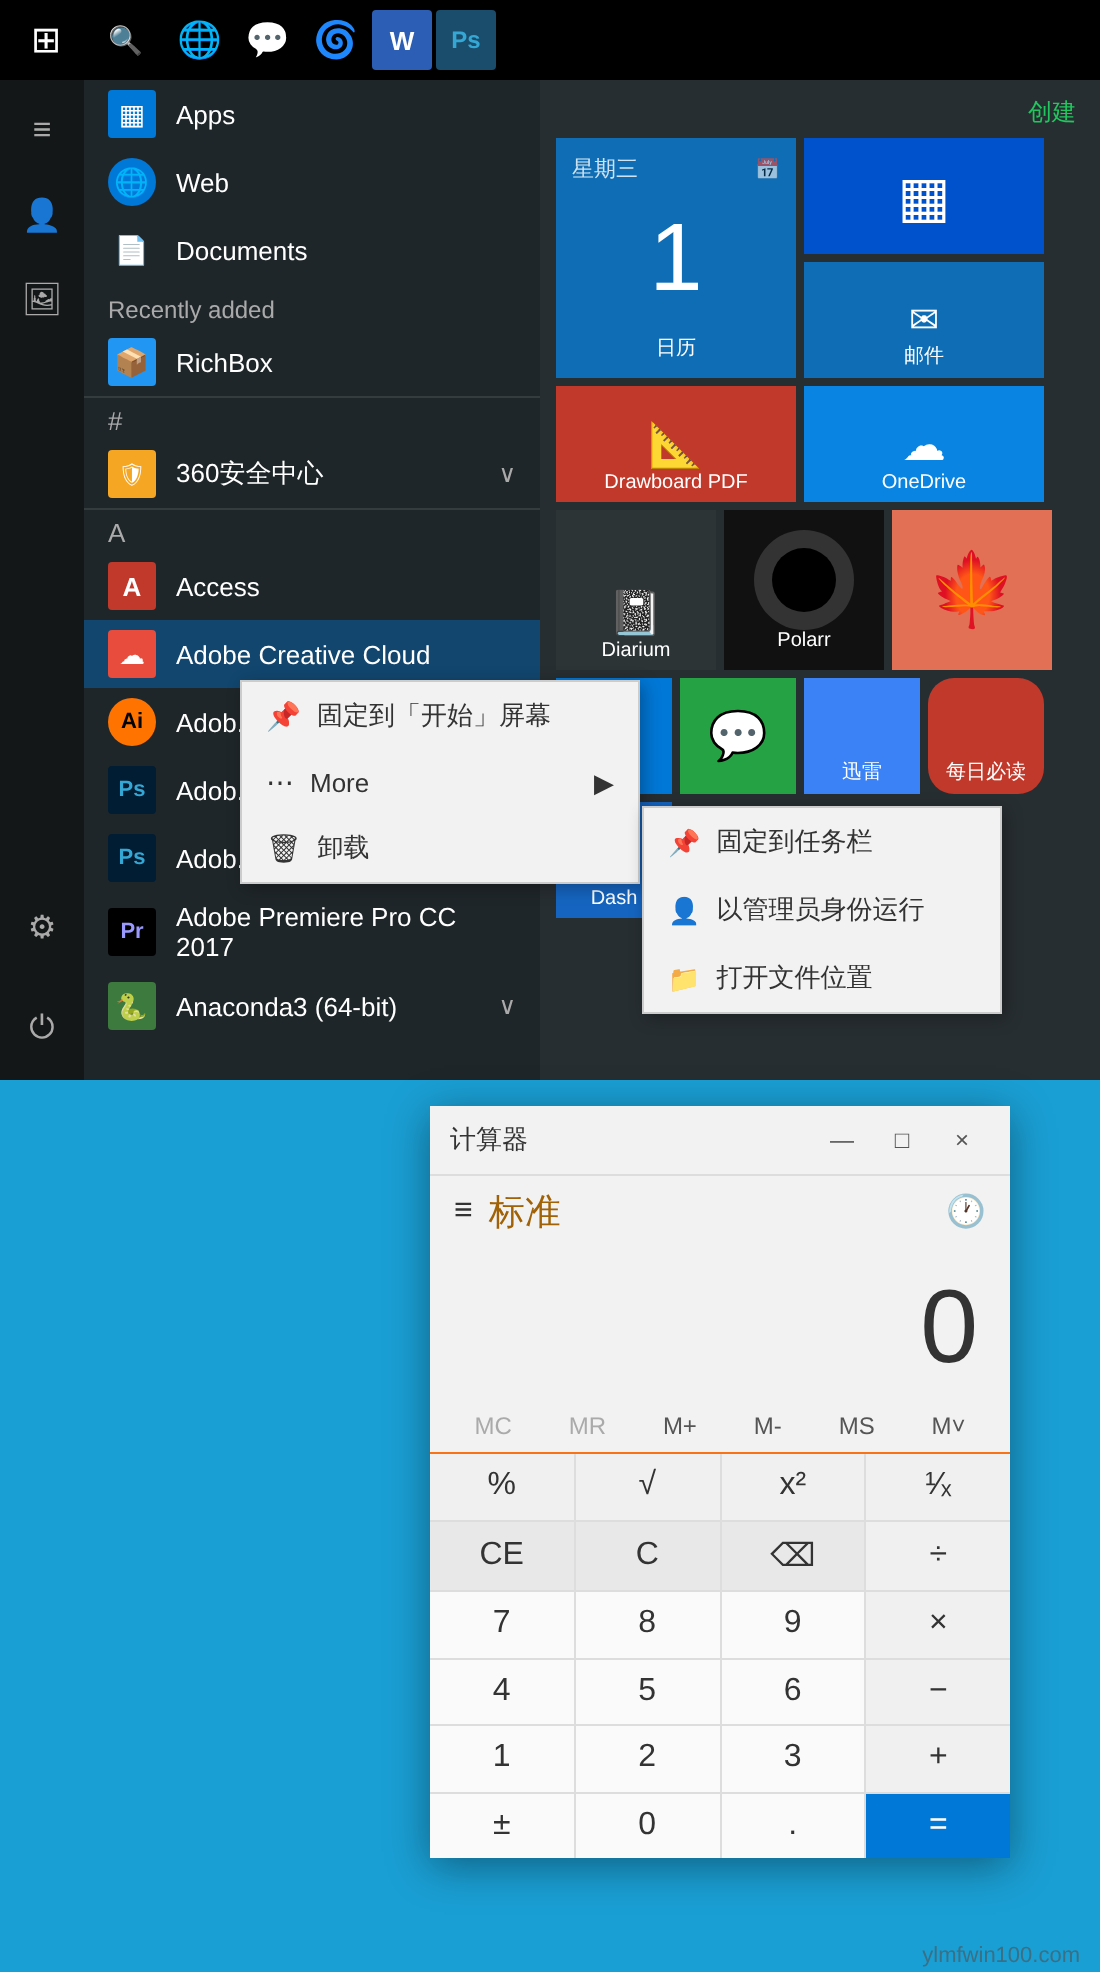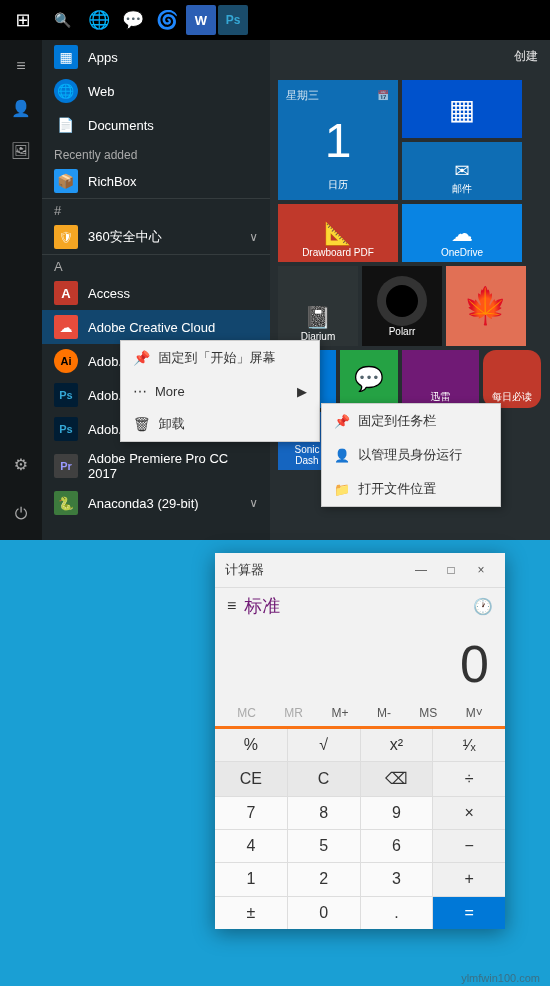--- a/index.html
+++ b/index.html
@@ -95,23 +95,23 @@
     
     .tile-area {
       position: absolute;
       top: 40px; left: 270px;
       width: 280px;
       height: 500px;
       background: rgba(40,40,40,0.95);
       padding: 8px;
     }
     .tile-header {
-      color: #e5e5e5;
+      color: #22c55e;
       font-size: 12px;
-      margin-bottom: 15px;
+      margin-bottom: 4px;
       text-align: right;
       padding-right: 4px;
     }
     .tile-row {
       display: flex;
       gap: 4px;
       margin-bottom: 4px;
     }
     .tile {
       display: flex;
@@ -198,36 +198,36 @@
       font-size: 12px; cursor: pointer; color: #555;
     }
 
     .calc-header {
       display: flex;
       align-items: center;
       padding: 6px 12px;
       gap: 8px;
     }
     .hamburger { font-size: 16px; cursor: pointer; color: #333; }
-    .calc-mode { font-size: 18px; color: #701a75; font-weight: 300; }
+    .calc-mode { font-size: 18px; color: #a16207; font-weight: 300; }
     .calc-history-btn { margin-left: auto; font-size: 16px; cursor: pointer; color: #555; }
 
     .calc-display {
       text-align: right;
       padding: 10px 16px 6px;
       font-size: 52px;
       font-weight: 300;
       color: #333;
     }
 
     .calc-memory {
       display: flex;
       justify-content: space-around;
       padding: 4px 8px;
-      border-bottom: 3px solid #f97316;
+      border-bottom: 1px solid #f97316;
     }
     .mem-btn {
       color: #555; font-size: 12px; cursor: pointer;
       padding: 2px 4px;
     }
     .mem-btn.disabled { color: #aaa; cursor: default; }
 
     .calc-buttons {
       display: grid;
       grid-template-columns: repeat(4, 1fr);
@@ -349,27 +349,27 @@
   </div>
   <div class="menu-item">
     <div class="icon-box" style="background:#001d34; color:#35a7d5; border-radius:2px; font-size:11px; font-weight:bold;">Ps</div>
     <span>Adob...</span>
   </div>
   <div class="menu-item">
     <div class="icon-box" style="background:#001d34; color:#35a7d5; border-radius:2px; font-size:11px; font-weight:bold;">Ps</div>
     <span>Adob...</span>
   </div>
   <div class="menu-item">
-    <div class="icon-box" style="background:#404040; color:#9999ff; border-radius:2px; font-size:11px; font-weight:bold;">Pr</div>
+    <div class="icon-box" style="background:#000000; color:#9999ff; border-radius:2px; font-size:11px; font-weight:bold;">Pr</div>
     <span>Adobe Premiere Pro CC 2017</span>
   </div>
   <div class="menu-item menu-item-with-arrow">
     <div style="display:flex; align-items:center; gap:10px;">
       <div class="icon-box" style="background:#3d7a3d; color:#fff; border-radius:2px; font-size:13px;">🐍</div>
-      <span>Anaconda3 (29-bit)</span>
+      <span>Anaconda3 (64-bit)</span>
     </div>
     <span class="arrow">∨</span>
   </div>
 </div>
 
 <div class="tile-area">
   <div class="tile-header">
     <span>创建</span>
   </div>
 
@@ -424,21 +424,21 @@
     </div>
   </div>
 
   <div class="tile-row" style="flex-wrap:wrap; margin-top:4px;">
     <div class="tile" style="background:#0078d7; width:58px; height:58px; justify-content:center;">
       <div style="font-size:24px; color:#fff;">🔷</div>
     </div>
     <div class="tile" style="background:#25a244; width:58px; height:58px; justify-content:center;">
       <div style="font-size:24px; color:#fff;">💬</div>
     </div>
-    <div class="tile" style="background:#701a75; width:77px; height:58px; flex-direction:column; justify-content:flex-end;">
+    <div class="tile" style="background:#3b82f6; width:58px; height:58px; flex-direction:column; justify-content:flex-end;">
       <div class="tile-label">迅雷</div>
     </div>
     <div class="tile" style="background:#c0392b; width:58px; height:58px; flex-direction:column; justify-content:flex-end;border-radius:13px;">
       <div class="tile-label">每日必读</div>
     </div>
     <div class="tile" style="background:#1565c0; width:58px; height:58px; flex-direction:column; justify-content:flex-end;">
       <div style="font-size:20px; color:#fff;">💨</div>
       <div class="tile-label">Sonic Dash</div>
     </div>
   </div>

